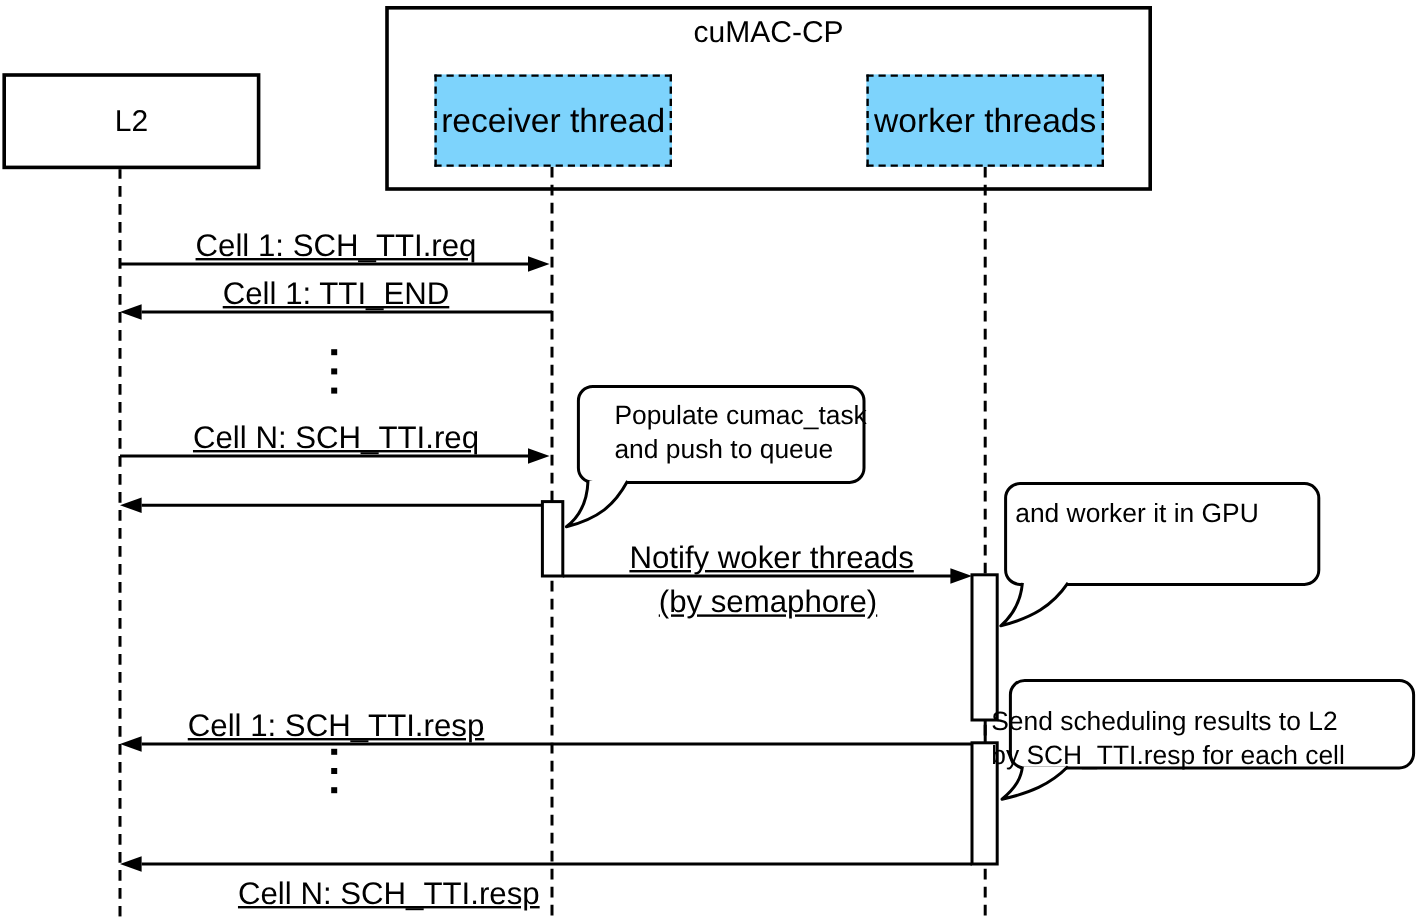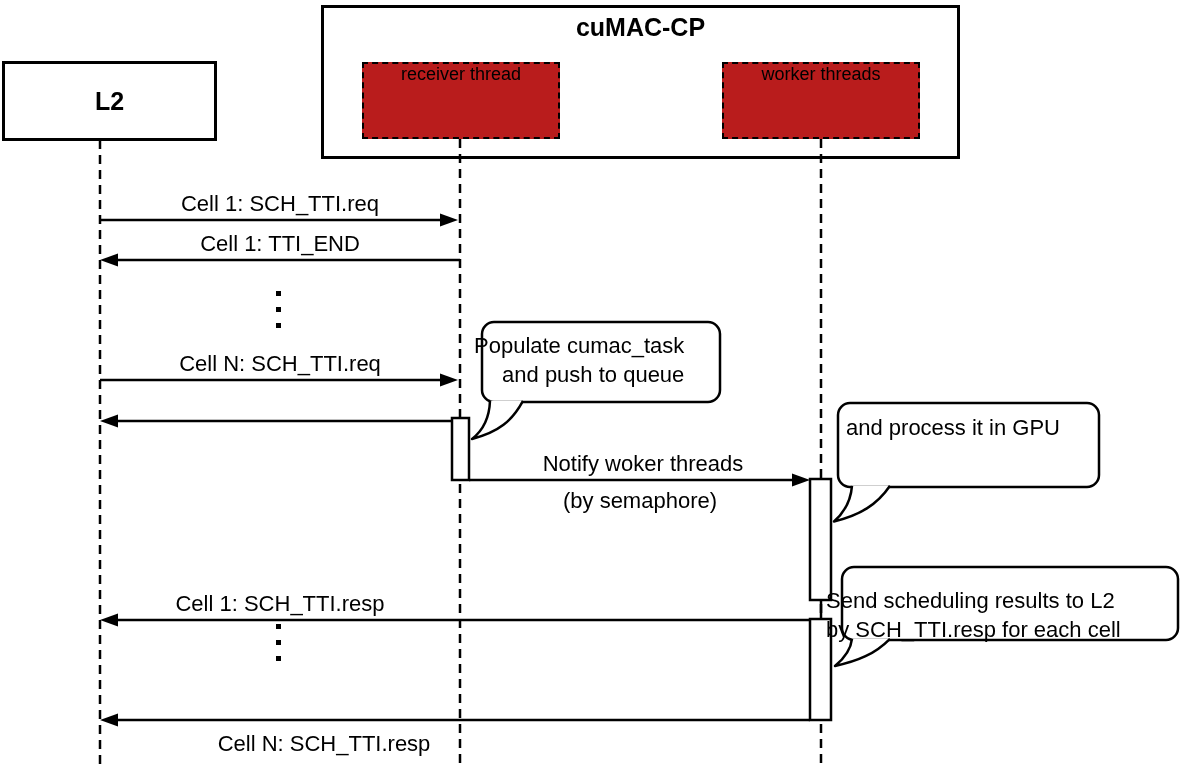--- a/index.html
+++ b/index.html
@@ -22,32 +22,33 @@
   }
   .container-box{
     position:absolute;
     border:3px solid #000;
     background:transparent;
     box-sizing:border-box;
   }
   .dashed-box{
     position:absolute;
     border:2.5px dashed #000;
-    background:#b91c1c;
-    display:flex;justify-content:center;
+    background:#7dd3fc;
+    display:flex;align-items:center;justify-content:center;
     box-sizing:border-box;
-    font-size:18px;
+    font-size:28px;
   }
-  .bold-title{font-weight:bold;font-size:25px;}
+  .bold-title{font-weight:normal;font-size:25px;}
   .msg-label{
     position:absolute;
-    font-size:22px;
+    font-size:26px;
     line-height:24px;
     white-space:nowrap;
     transform:translateX(-50%);
+    text-decoration:underline;
   }
   .note-text{
     position:absolute;
     font-size:22px;
     line-height:29px;
     white-space:nowrap;
   }
 </style>
 </head>
 <body>
@@ -129,25 +130,25 @@
   </div>
 
   <div class="msg-label" style="left:280px;top:192px;">Cell 1: SCH_TTI.req</div>
   <div class="msg-label" style="left:280px;top:232px;">Cell 1: TTI_END</div>
   <div class="msg-label" style="left:280px;top:352px;">Cell N: SCH_TTI.req</div>
   <div class="msg-label" style="left:643px;top:452px;">Notify woker threads</div>
   <div class="msg-label" style="left:640px;top:489px;">(by semaphore)</div>
   <div class="msg-label" style="left:280px;top:592px;">Cell 1: SCH_TTI.resp</div>
   <div class="msg-label" style="left:280px;top:732px;margin-left:44px;">Cell N: SCH_TTI.resp</div>
 
-  <div class="note-text" style="left:474px;top:331px;text-align:right;">
+  <div class="note-text" style="left:512px;top:331px;">
     <div>Populate cumac_task</div>
     <div>and push to queue</div>
   </div>
   <div class="note-text" style="left:846px;top:413px;">
-    <div>and process it in GPU</div>
+    <div>and worker it in GPU</div>
   </div>
   <div class="note-text" style="left:826px;top:576px;margin-top:10px;">
     <div>Send scheduling results to L2</div>
     <div>by SCH_TTI.resp for each cell</div>
   </div>
 
 </div>
 
 </body></html>

